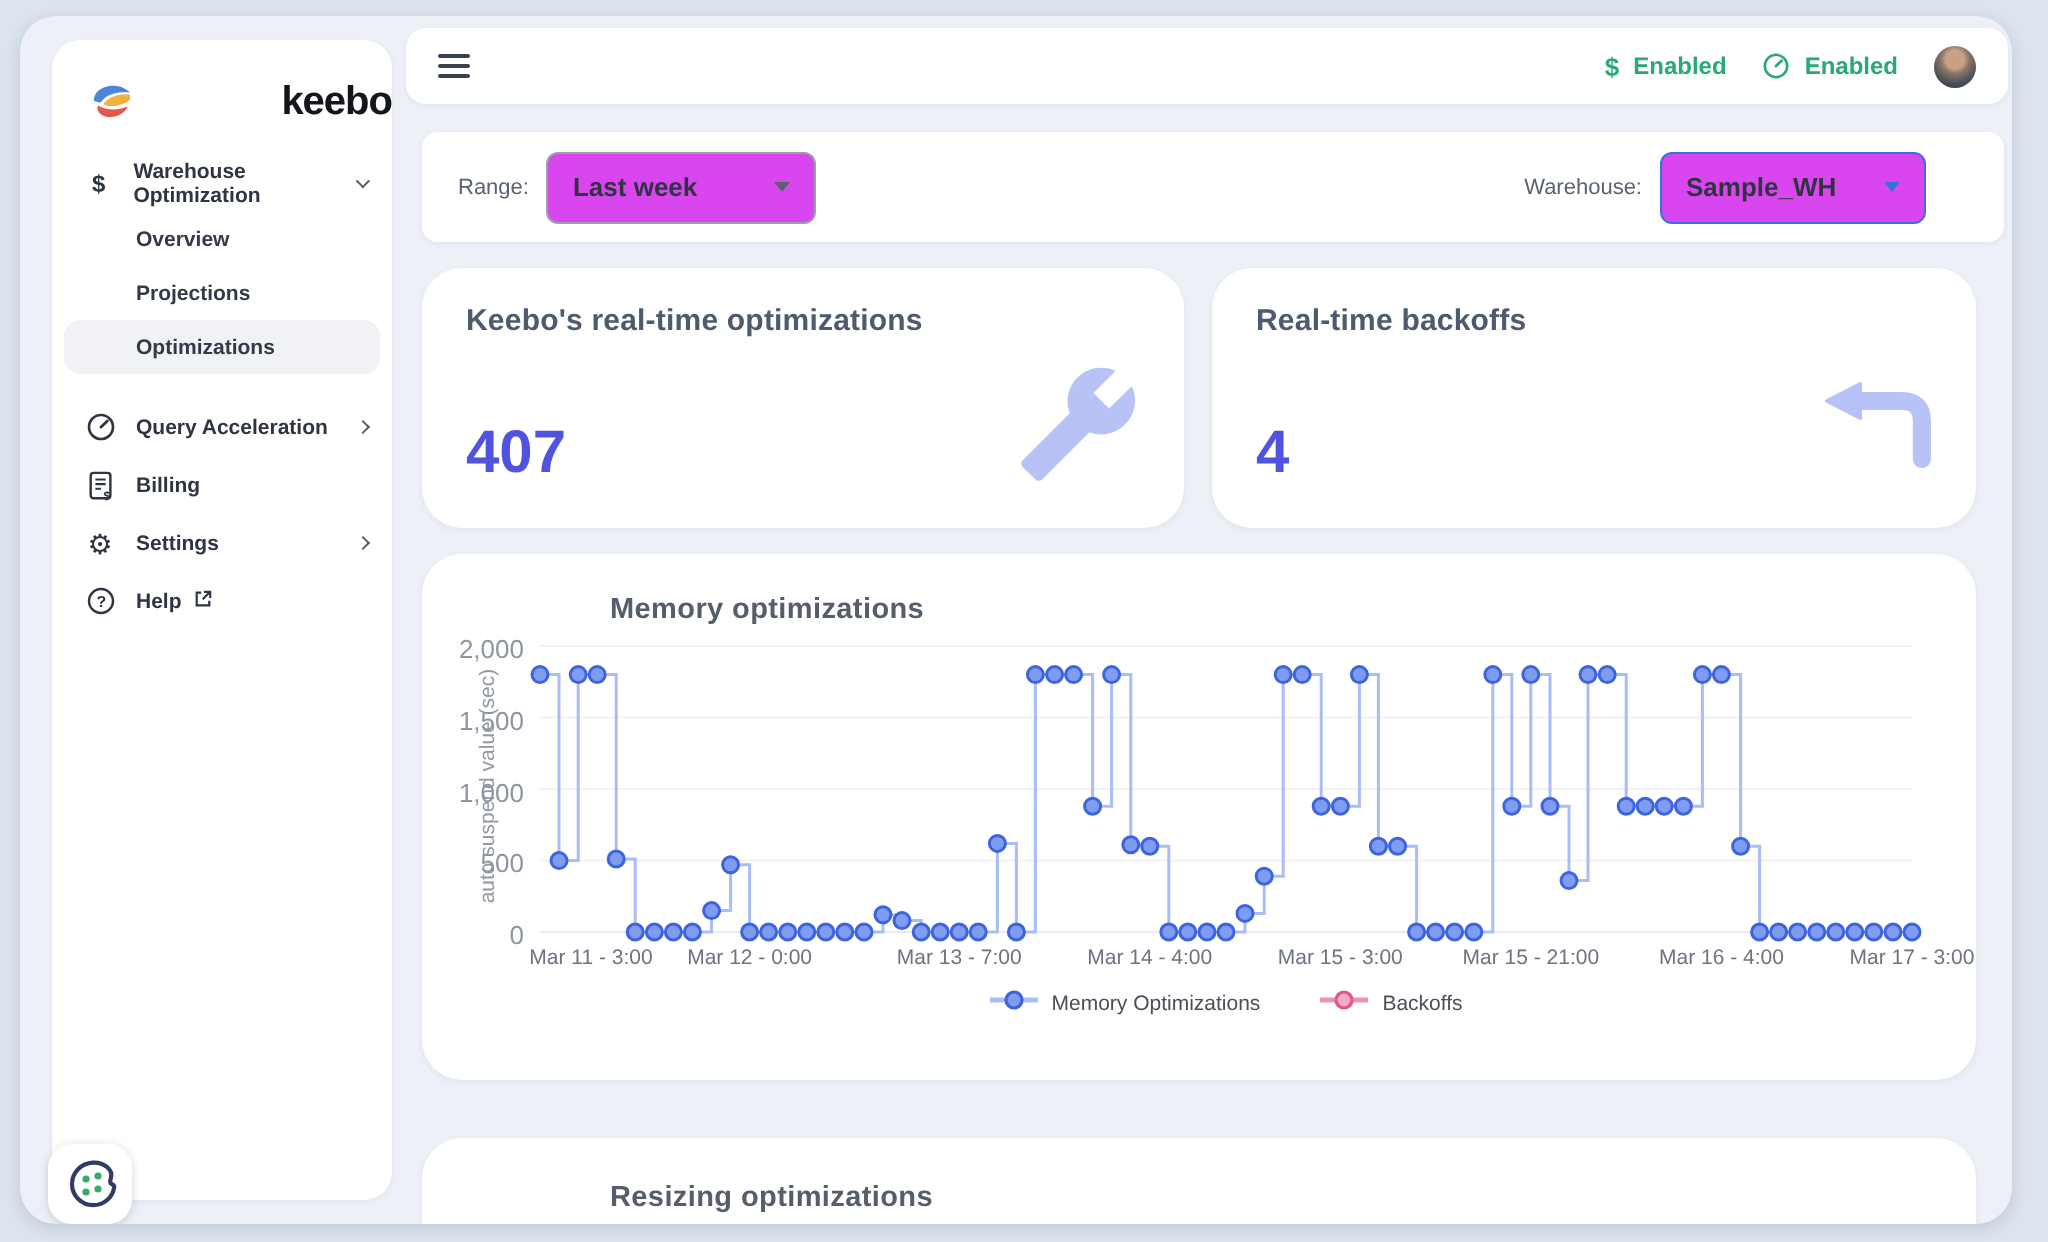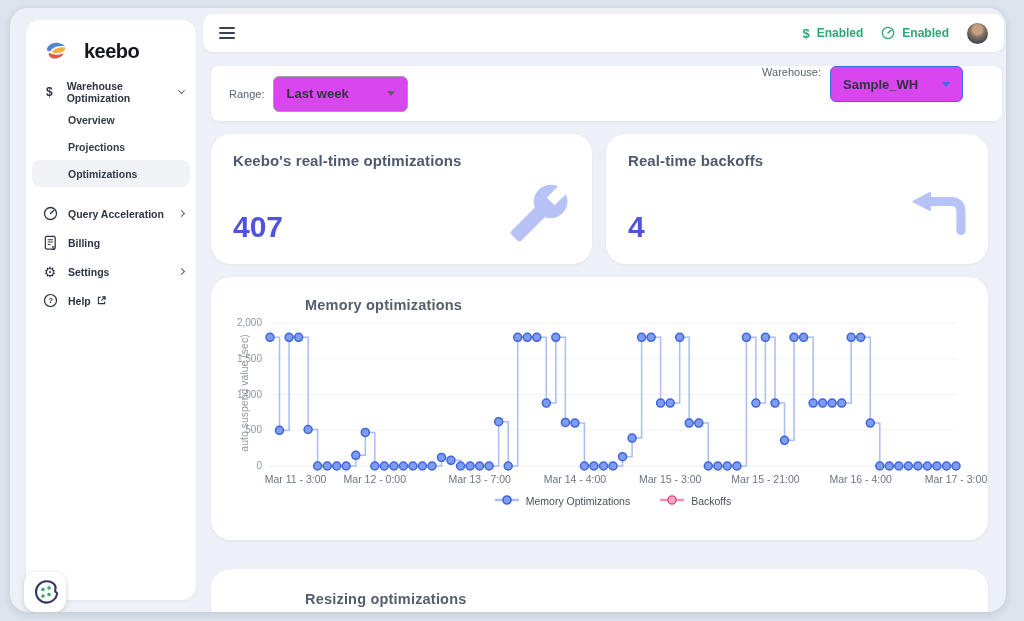--- a/index.html
+++ b/index.html
@@ -6,21 +6,21 @@
   html,body { width:1024px; height:621px; }
   body { background:#dce4ee; font-family:"Liberation Sans","DejaVu Sans",sans-serif; position:relative; overflow:hidden; }
 
   .window { position:absolute; left:10px; top:8px; width:996px; height:604px;
             background:#edf1f7; border-radius:18px; overflow:hidden;
             box-shadow:0 2px 8px rgba(30,40,60,.15); }
 
   
   .sidebar { position:absolute; left:16px; top:12px; width:170px; height:580px;
              background:#fff; border-radius:14px; box-shadow:0 1px 3px rgba(16,24,40,.05); }
-  .logo { display:flex; align-items:center; gap:16px; padding:20px 0 14px 18px; }
+  .logo { display:flex; align-items:center; gap:4px; padding:20px 0 14px 18px;justify-content:space-between; }
   .logo-text { font-size:20px; font-weight:800; color:#14161c; letter-spacing:-.5px; }
   .nav-item { display:flex; align-items:center; height:29px; padding:0 12px 0 16px;
               font-size:10.5px; font-weight:700; color:#2e3442; cursor:pointer; }
   .nav-item .ni-icon { width:16px; margin-right:10px; display:flex; justify-content:center; color:#2e3442; }
   .nav-item .spacer { flex:1; }
   .nav-sub { display:flex; align-items:center; height:27px; margin:0 6px;
              padding-left:36px; font-size:10.5px; font-weight:600; color:#333a47; cursor:pointer; border-radius:8px; }
   .nav-sub.active { background:#f1f2f6; font-weight:700; }
   .nav-gap { height:12px; }
   .chev { width:5px; height:5px; border-right:1.4px solid #565d6b; border-bottom:1.4px solid #565d6b; display:inline-block; }
@@ -36,42 +36,42 @@
   .hamburger span { display:block; height:2px; background:#3a4150; border-radius:2px; margin:3px 0; }
   .topbar-right { margin-left:auto; display:flex; align-items:center; gap:18px; }
   .badge { display:flex; align-items:center; gap:7px; color:#2aa876; font-size:12px; font-weight:600; cursor:pointer; }
   .avatar { width:21px; height:21px; border-radius:50%; cursor:pointer;
             background:radial-gradient(circle at 50% 32%, #c8a084 0 26%, #8a7666 40%, #4a505a 68%, #2f343c 100%); }
 
   
   .card { position:absolute; background:#fff; border-radius:20px; box-shadow:0 1px 3px rgba(16,24,40,.06); }
   .filter-card { left:201px; top:58px; width:791px; height:55px; border-radius:8px; }
   .filter-left { position:absolute; left:18px; top:0; height:55px; display:flex; align-items:center; gap:9px; }
-  .filter-right { position:absolute; right:39px; top:0; height:55px; display:flex; align-items:flex-start; gap:9px; }
+  .filter-right { position:absolute; right:39px; top:0; height:55px; display:flex; align-items:center; gap:9px; }
   .filter-label { font-size:11px; color:#5a6170; }
   .select { width:135px; height:36px; border:1px solid #9aa0ab; border-radius:6px; background:#d946ef;
             display:flex; align-items:center; padding:0 12px; font-size:13px; font-weight:600; color:#2f3440; cursor:pointer; }
   .select .caret { margin-left:auto; width:0; height:0; border-left:4.5px solid transparent;
                    border-right:4.5px solid transparent; border-top:5.5px solid #5a6170; }
   .select.blue { border:1.6px solid #3b6fe0; width:133px; }
   .select.blue .caret { border-top-color:#3b6fe0; }
 
   .stat-card-1 { left:201px; top:126px; width:381px; height:130px; }
   .stat-card-2 { left:596px; top:126px; width:382px; height:130px; }
   .stat-title { position:absolute; left:22px; top:18px; font-size:15px; font-weight:700; color:#4f5a6e; letter-spacing:.1px; }
   .stat-value { position:absolute; left:22px; bottom:20px; font-size:30px; font-weight:800; color:#4f53dd; }
   .stat-icon { position:absolute; }
 
   .chart-card { left:201px; top:269px; width:777px; height:263px; }
   .chart-title { position:absolute; left:94px; top:20px; font-size:14.5px; font-weight:600; color:#565d6b; letter-spacing:.2px; }
   .y-axis-title { position:absolute; left:-47px; top:110px; width:160px; text-align:center;
                   transform:rotate(-90deg); font-size:10.5px; color:#9298a4; }
   .plot-wrap { position:absolute; left:59px; top:46px; width:686px; height:143px; }
   .plot-wrap svg { overflow:visible; display:block; }
-  .y-tick { position:absolute; width:46px; text-align:right; left:5px; font-size:10px; color:#8f96a3; }
+  .y-tick { position:absolute; width:46px; text-align:right; left:5px; font-size:13px; color:#8f96a3; }
   .x-tick { position:absolute; top:196px; transform:translateX(-50%); font-size:10.5px; color:#6d7380; white-space:nowrap; }
   .legend { position:absolute; left:59px; top:218px; width:686px; display:flex; justify-content:center; gap:30px; }
   .legend-item { display:flex; align-items:center; gap:7px; font-size:10.5px; color:#4a4f5a; cursor:pointer; }
 
   .resize-card { left:201px; top:561px; width:777px; height:70px; }
   .resize-title { position:absolute; left:94px; top:22px; font-size:14.5px; font-weight:600; color:#565d6b; letter-spacing:.2px; }
 
   .cookie-btn { position:absolute; left:14px; top:564px; width:42px; height:40px; background:#fff;
                 border-radius:12px; box-shadow:0 1px 5px rgba(20,30,50,.18); display:flex;
                 align-items:center; justify-content:center; cursor:pointer; z-index:6; }

